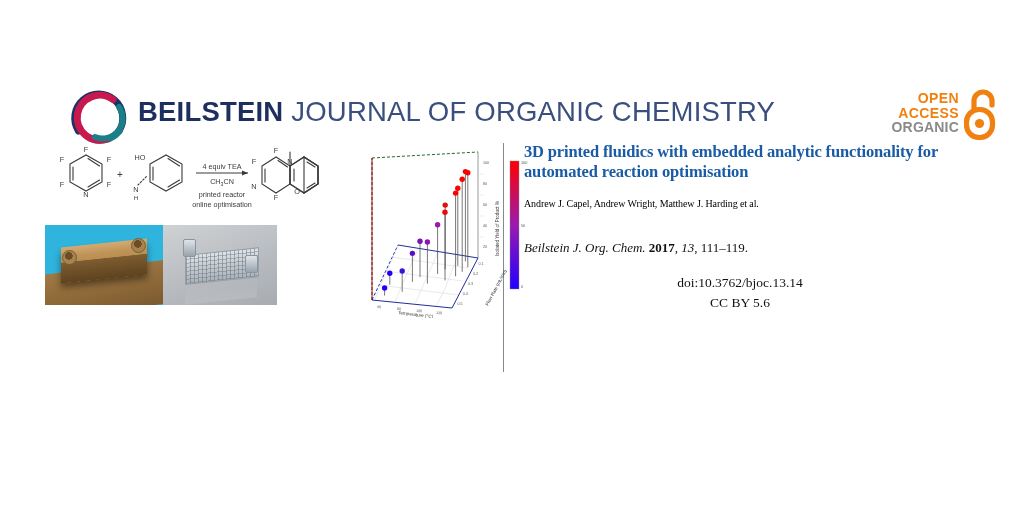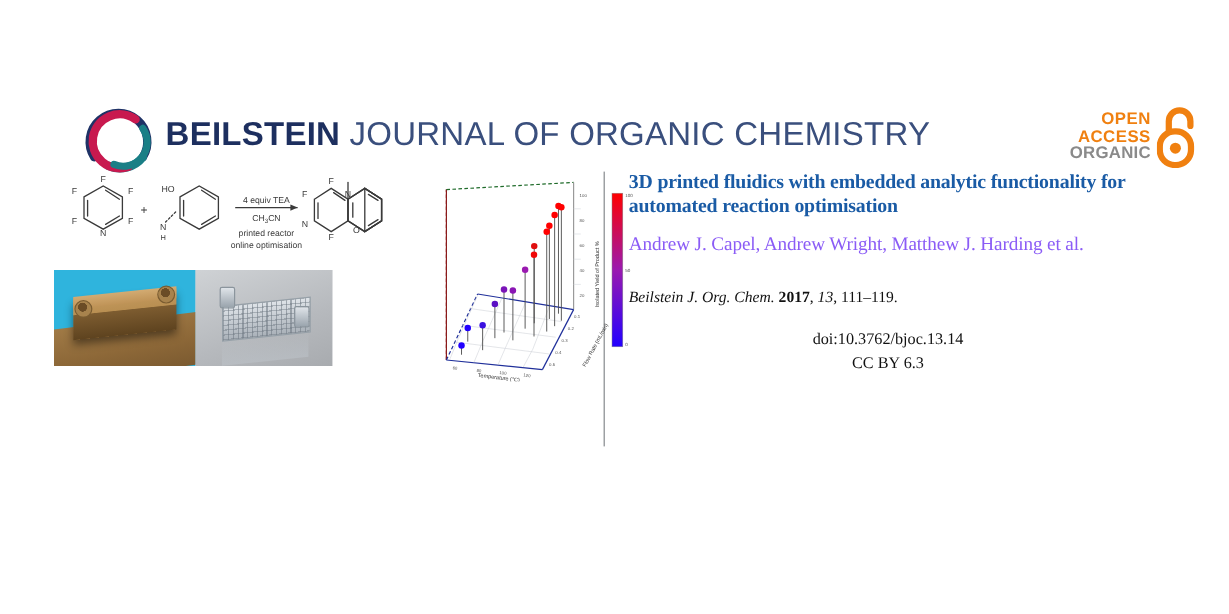--- a/index.html
+++ b/index.html
@@ -36,21 +36,21 @@
     background:#86898d;
   }
 
   
   .rightcol{position:absolute;left:524px;top:142px;width:432px;font-family:Liberation Serif, serif;}
   .art-title{
     font-size:16.5px;font-weight:bold;color:#1a5ba5;
     line-height:19.5px;letter-spacing:-.15px;margin:0;
   }
   .art-authors{
-    margin:12px 0 0 0;font-size:16px;color:#8b5cf6;
+    margin:12px 0 0 0;font-size:10px;color:#000000;
     line-height:21px;letter-spacing:-.1px;
   }
   .art-citation{
     margin:25px 0 0 0;font-size:13px;color:#111;line-height:18px;
   }
   .art-citation .ital{font-style:italic;}
   .art-citation .bold{font-weight:bold;font-style:normal;}
   .art-doi{margin:16px 0 0 0;font-size:13.5px;color:#111;line-height:19.5px;}
   .art-doi span{display:block;text-align:center;}
 
@@ -356,16 +356,16 @@
     <h1 class="art-title">3D printed fluidics with embedded analytic functionality for automated reaction optimisation</h1>
 
     <p class="art-authors">Andrew J. Capel, Andrew Wright, Matthew J. Harding et al.</p>
 
     <p class="art-citation">
       <span class="ital">Beilstein J. Org. Chem.</span><span> </span><span class="bold">2017</span><span>, </span><span class="ital">13</span><span>, </span><span>111–119.</span>
     </p>
 
     <p class="art-doi">
       <span>doi:10.3762/bjoc.13.14</span>
-      <span>CC BY 6.3</span>
+      <span>CC BY 5.6</span>
     </p>
   </div>
 </div>
 
 </body></html>

